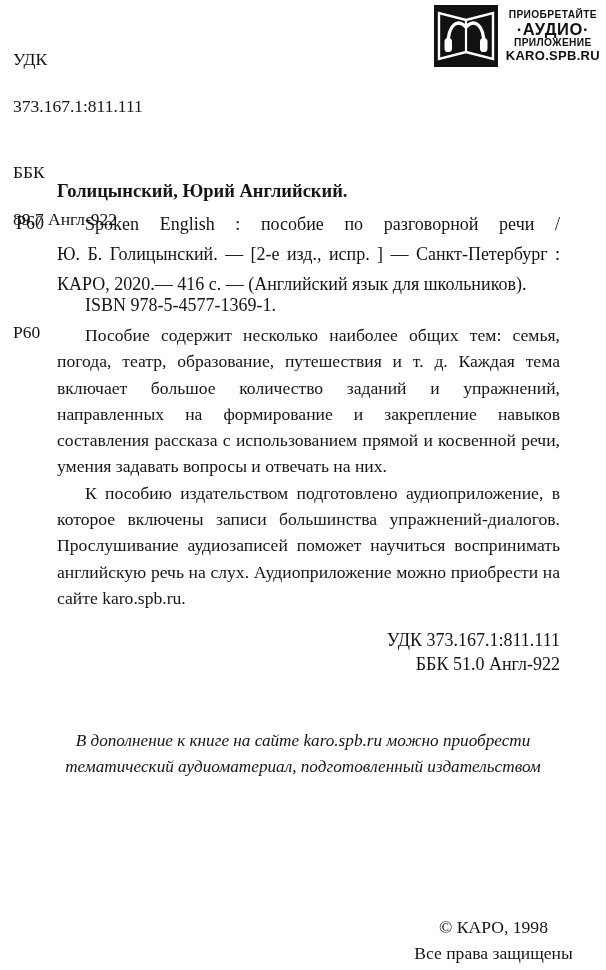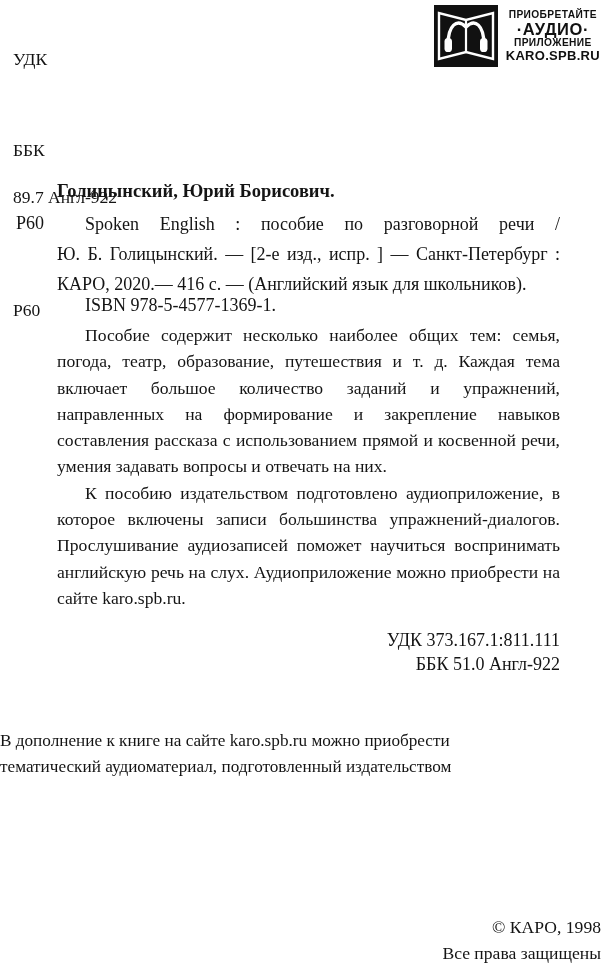--- a/index.html
+++ b/index.html
@@ -159,20 +159,22 @@
     line-height: 24px;
     white-space: nowrap;
   }
 
   
   .note {
     position: absolute;
     left: 0;
     right: 0;
     top: 728px;
+    text-align: center;
+    font-style: italic;
     font-size: 17.2px;
     line-height: 26px;
   }
   .note span { display: block; }
 
   
   .footer-isbn {
     position: absolute;
     left: 15px;
     top: 938px;
@@ -180,34 +182,34 @@
     font-size: 18.5px;
     line-height: 24px;
     white-space: nowrap;
     margin-top: 48px;
   }
   .footer-rights {
     position: absolute;
     left: 386px;
     top: 914px;
     width: 215px;
-    text-align: right;
+    text-align: center;
     font-size: 17.6px;
     line-height: 26px;
   }
   .footer-rights span { display: block; }
 </style>
 </head>
 <body>
 
 <div class="page">
 
   <div class="cip-top">
     <div class="row">
-      <span class="lbl">УДК</span>
+      <span class="lbl">УДК</span><span class="val">373.167.1:811.111</span>
     </div>
     <div class="row">
       <span class="lbl">ББК</span><span class="val">89.7 Англ-922</span>
     </div>
     <div class="row indent">
       <span class="lbl"></span><span class="val">Р60</span>
     </div>
   </div>
 
   <div class="audio-logo">
@@ -227,21 +229,21 @@
     </span>
     <span class="txt">
       <span class="l1">ПРИОБРЕТАЙТЕ</span>
       <span class="l2">·АУДИО·</span>
       <span class="l3">ПРИЛОЖЕНИЕ</span>
       <span class="l4">KARO.SPB.RU</span>
     </span>
   </div>
 
   <div class="record">
-    <div class="author">Голицынский, Юрий Борисович.</div>
+    <div class="author">Голицынский, Юрий Английский.</div>
     <div class="shelf">Р60</div>
     <div class="desc last-line-left">Spoken English : пособие по разговорной речи / Ю.&nbsp;Б.&nbsp;Голицынский. — [2-е изд., испр. ] — Санкт-Петербург : КАРО, 2020.— 416 с. — (Английский язык для школьников).</div>
   </div>
 
   <div class="isbn-line">ISBN 978-5-4577-1369-1.</div>
 
   <div class="annotation">
     <p>Пособие содержит несколько наиболее общих тем: семья, погода, театр, образование, путешествия и т. д. Каждая тема включает большое количество заданий и упражнений, направленных на формирование и закрепление навыков составления рассказа с использованием прямой и косвенной речи, умения задавать вопросы и отвечать на них.</p>
     <p>К пособию издательством подготовлено аудиоприложение, в которое включены записи большинства упражнений-диалогов. Прослушивание аудиозаписей поможет научиться воспринимать английскую речь на слух. Аудиоприложение можно приобрести на сайте karo.spb.ru.</p>
   </div>

